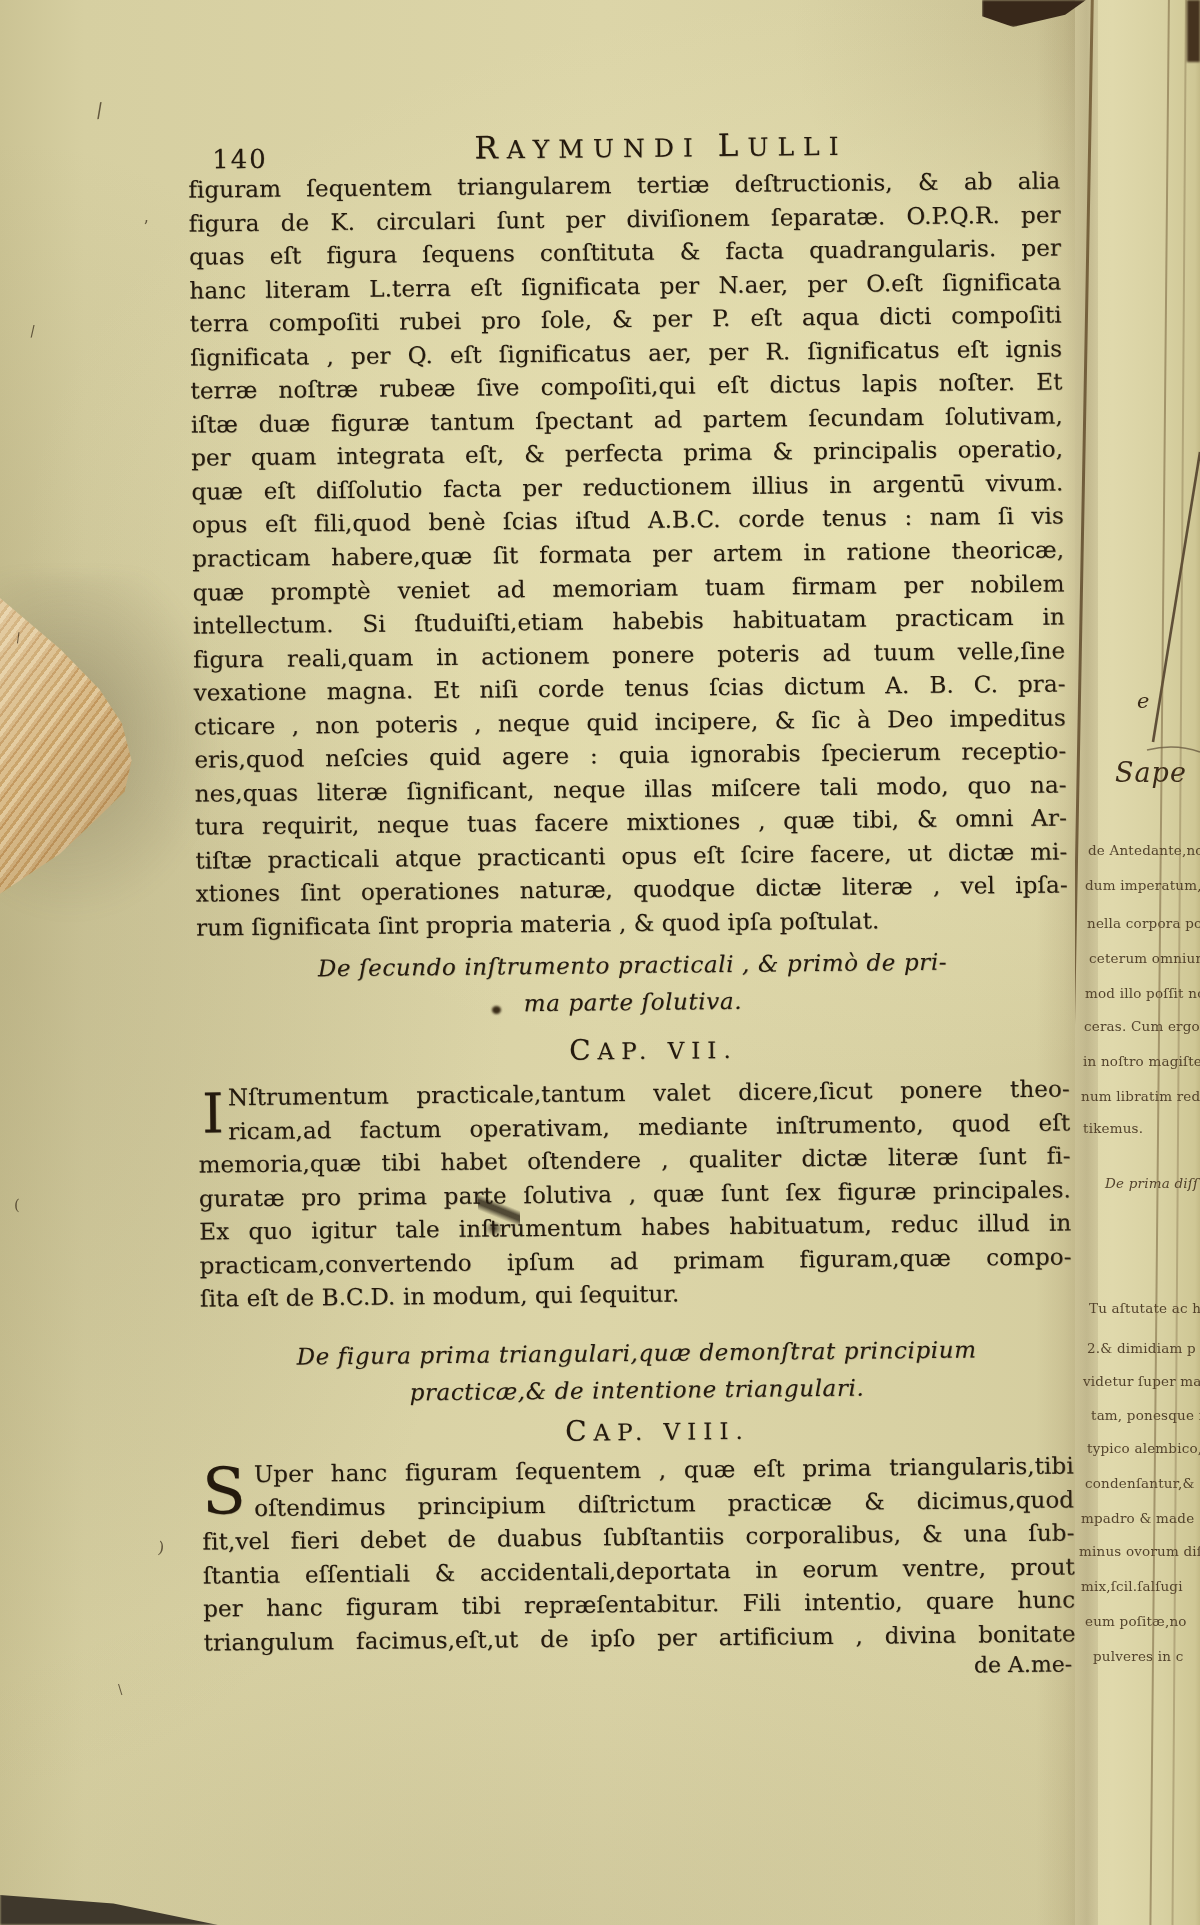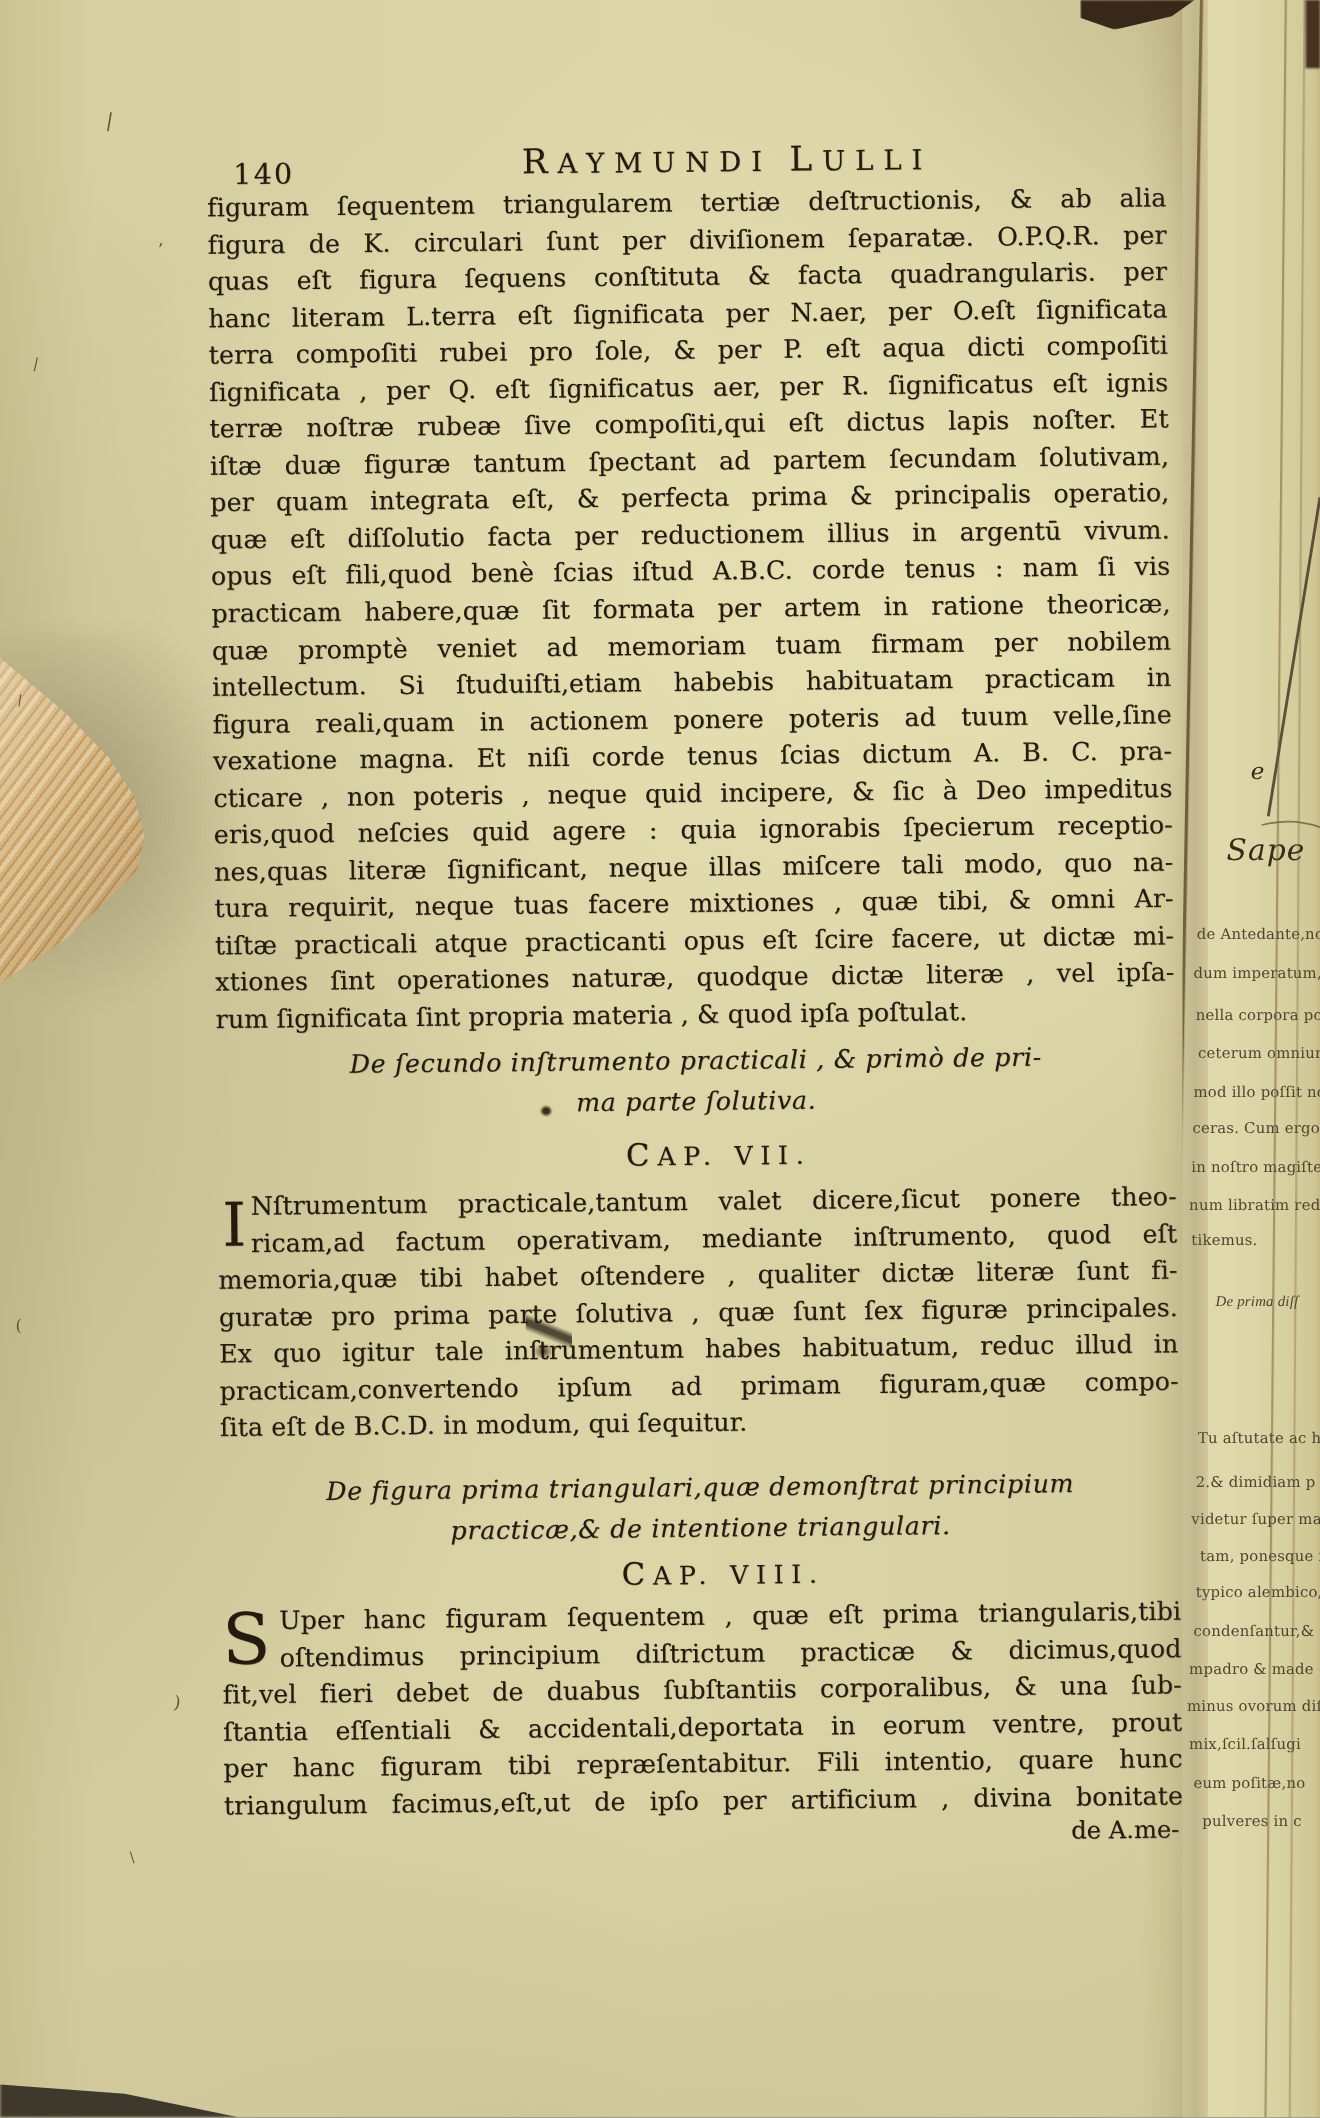--- a/index.html
+++ b/index.html
@@ -69,21 +69,21 @@
   .recto-strip{position:absolute;left:1075px;top:0;width:125px;height:100%;overflow:hidden;z-index:5;
     background:linear-gradient(90deg,#ded7aa 0%,#e0d9ac 30%,#d8d1a2 70%,#cfc795 96%,#c4bb88 100%);}
   .edge-line{position:absolute;left:16px;top:-12px;width:3px;height:1960px;transform:rotate(1.05deg);transform-origin:top center;
     background:linear-gradient(#7a6138,#5f4a2c 28%,#6b5433 62%,#4f3d24);opacity:0.85;filter:blur(0.3px);}
   .edge-line2{position:absolute;left:93px;top:-10px;width:2px;height:1950px;transform:rotate(0.55deg);transform-origin:top center;
     background:rgba(110,88,52,0.5);filter:blur(0.4px);}
   .edge-line3{position:absolute;left:110px;top:-10px;width:2px;height:1950px;transform:rotate(0.4deg);transform-origin:top center;
     background:rgba(110,88,52,0.32);filter:blur(0.5px);}
   .frag{position:absolute;font-size:13.5px;color:rgba(58,40,22,0.85);white-space:nowrap;
     letter-spacing:0.2px;filter:blur(0.35px);font-family:"DejaVu Serif","Liberation Serif",serif;}
-  .frag.italic{font-style:italic;font-family:Liberation Serif, serif;}
+  .frag.italic{font-style:italic;}
   .edge-diagram{position:absolute;left:0;top:300px;}
   
   .binding-top{position:absolute;left:982px;top:0;width:104px;height:27px;background:#38281a;
     clip-path:polygon(0 0,100% 0,80% 55%,30% 100%,0 60%);filter:blur(1px);z-index:8;}
   .binding-corner{position:absolute;right:0;top:0;width:13px;height:62px;background:#45321f;filter:blur(1px);z-index:8;}
   .corner-dark{position:absolute;left:0;top:1882px;width:218px;height:43px;background:#3f382c;
     clip-path:polygon(0 30%,52% 50%,100% 100%,0 100%);filter:blur(1.3px);z-index:8;}
 </style>
 </head>
 <body>

